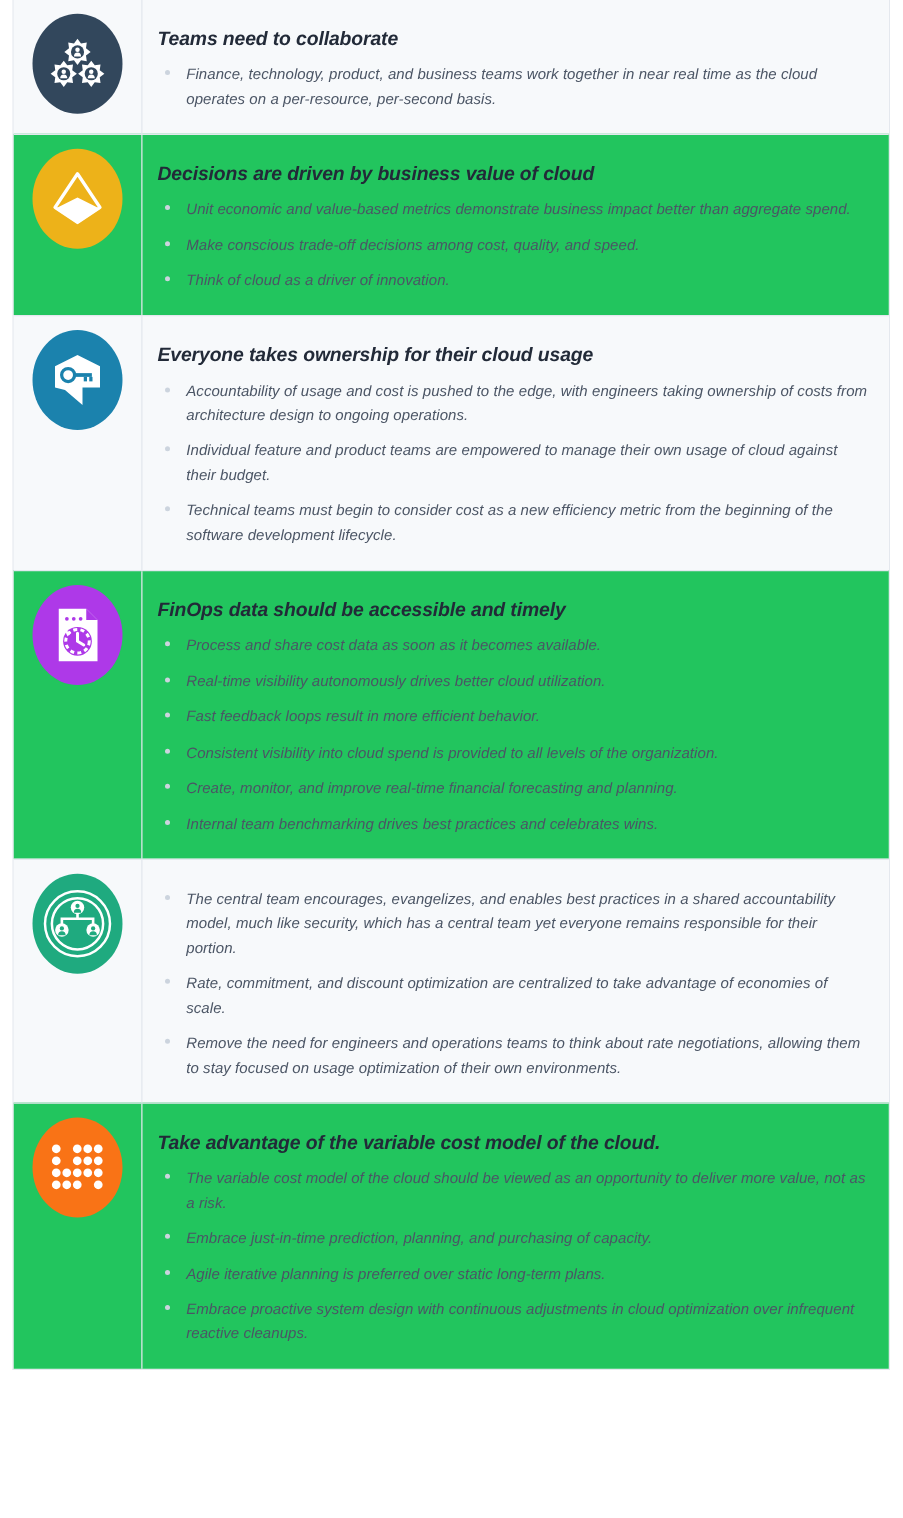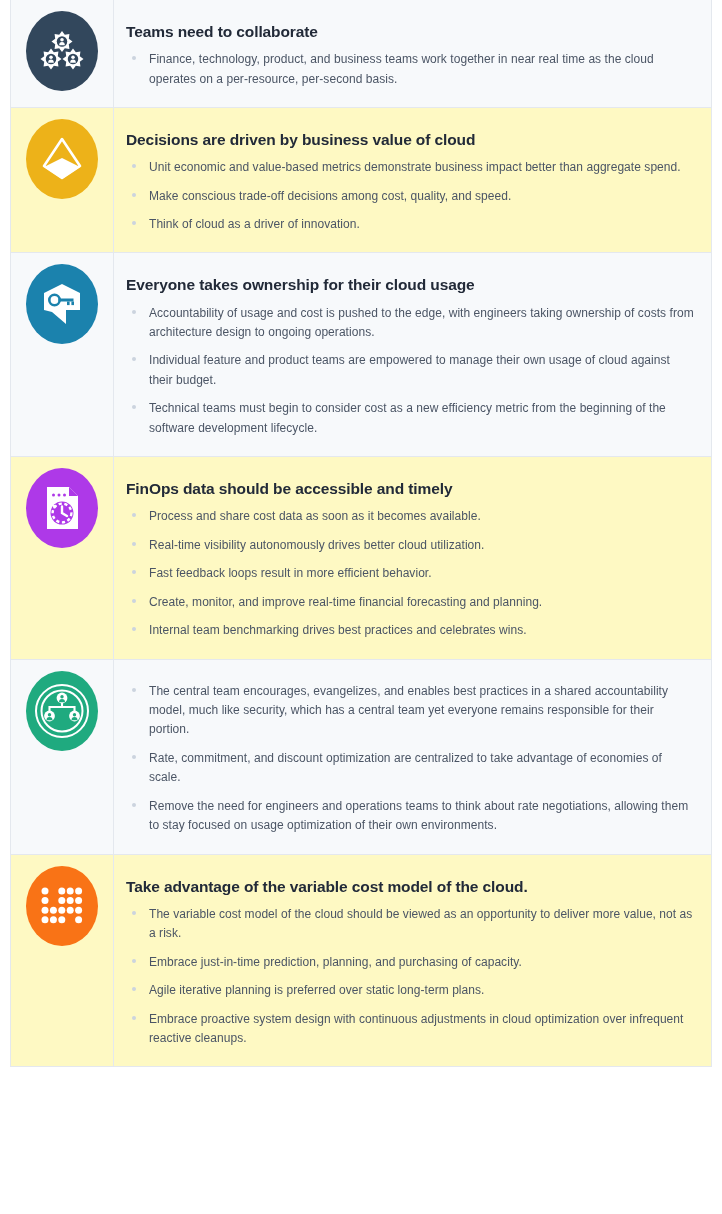--- a/index.html
+++ b/index.html
@@ -18,26 +18,27 @@
     overflow: hidden;
   }
   .table {
     position: absolute;
     left: 10px;
     top: 0px;
     width: 702px;
     border-left: 1px solid #e4e8ee;
     border-right: 1px solid #e4e8ee;
     border-bottom: 1px solid #e4e8ee;
+    font-style: italic;
   }
   .row {
     display: flex;
     align-items: stretch;
     border-top: 1px solid #e4e8ee;
-    background: #fef9c3;
+    background: #22c55e;
   }
   .row:first-child { border-top: none; }
   .row.tint { background: #f7f9fb; }
 
   .icon-cell {
     width: 103px;
     flex: 0 0 103px;
     border-right: 1px solid #e4e8ee;
     display: flex;
     align-items: flex-start;
@@ -179,20 +180,21 @@
               <path d="M11 20.5 l5 1 -3 3.6 Z" fill="#ffffff"></path>
             </svg>
           </div>
         </div>
         <div class="content-cell">
           <div class="principle-title">FinOps data should be accessible and timely</div>
           <ul class="bullets">
             <li class="bullet">Process and share cost data as soon as it becomes available.</li>
             <li class="bullet">Real-time visibility autonomously drives better cloud utilization.</li>
             <li class="bullet">Fast feedback loops result in more efficient behavior.</li>
+            <li class="bullet">Consistent visibility into cloud spend is provided to all levels of the organization.</li>
             <li class="bullet">Create, monitor, and improve real-time financial forecasting and planning.</li>
             <li class="bullet">Internal team benchmarking drives best practices and celebrates wins.</li>
           </ul>
         </div>
       </div>
       <div class="row tint">
         <div class="icon-cell">
           <div class="badge" style="background: rgb(31, 170, 127);">
             <svg width="56" height="56" viewBox="0 0 56 56">
               <circle cx="28" cy="28" r="26" fill="none" stroke="#ffffff" stroke-width="2"></circle>

